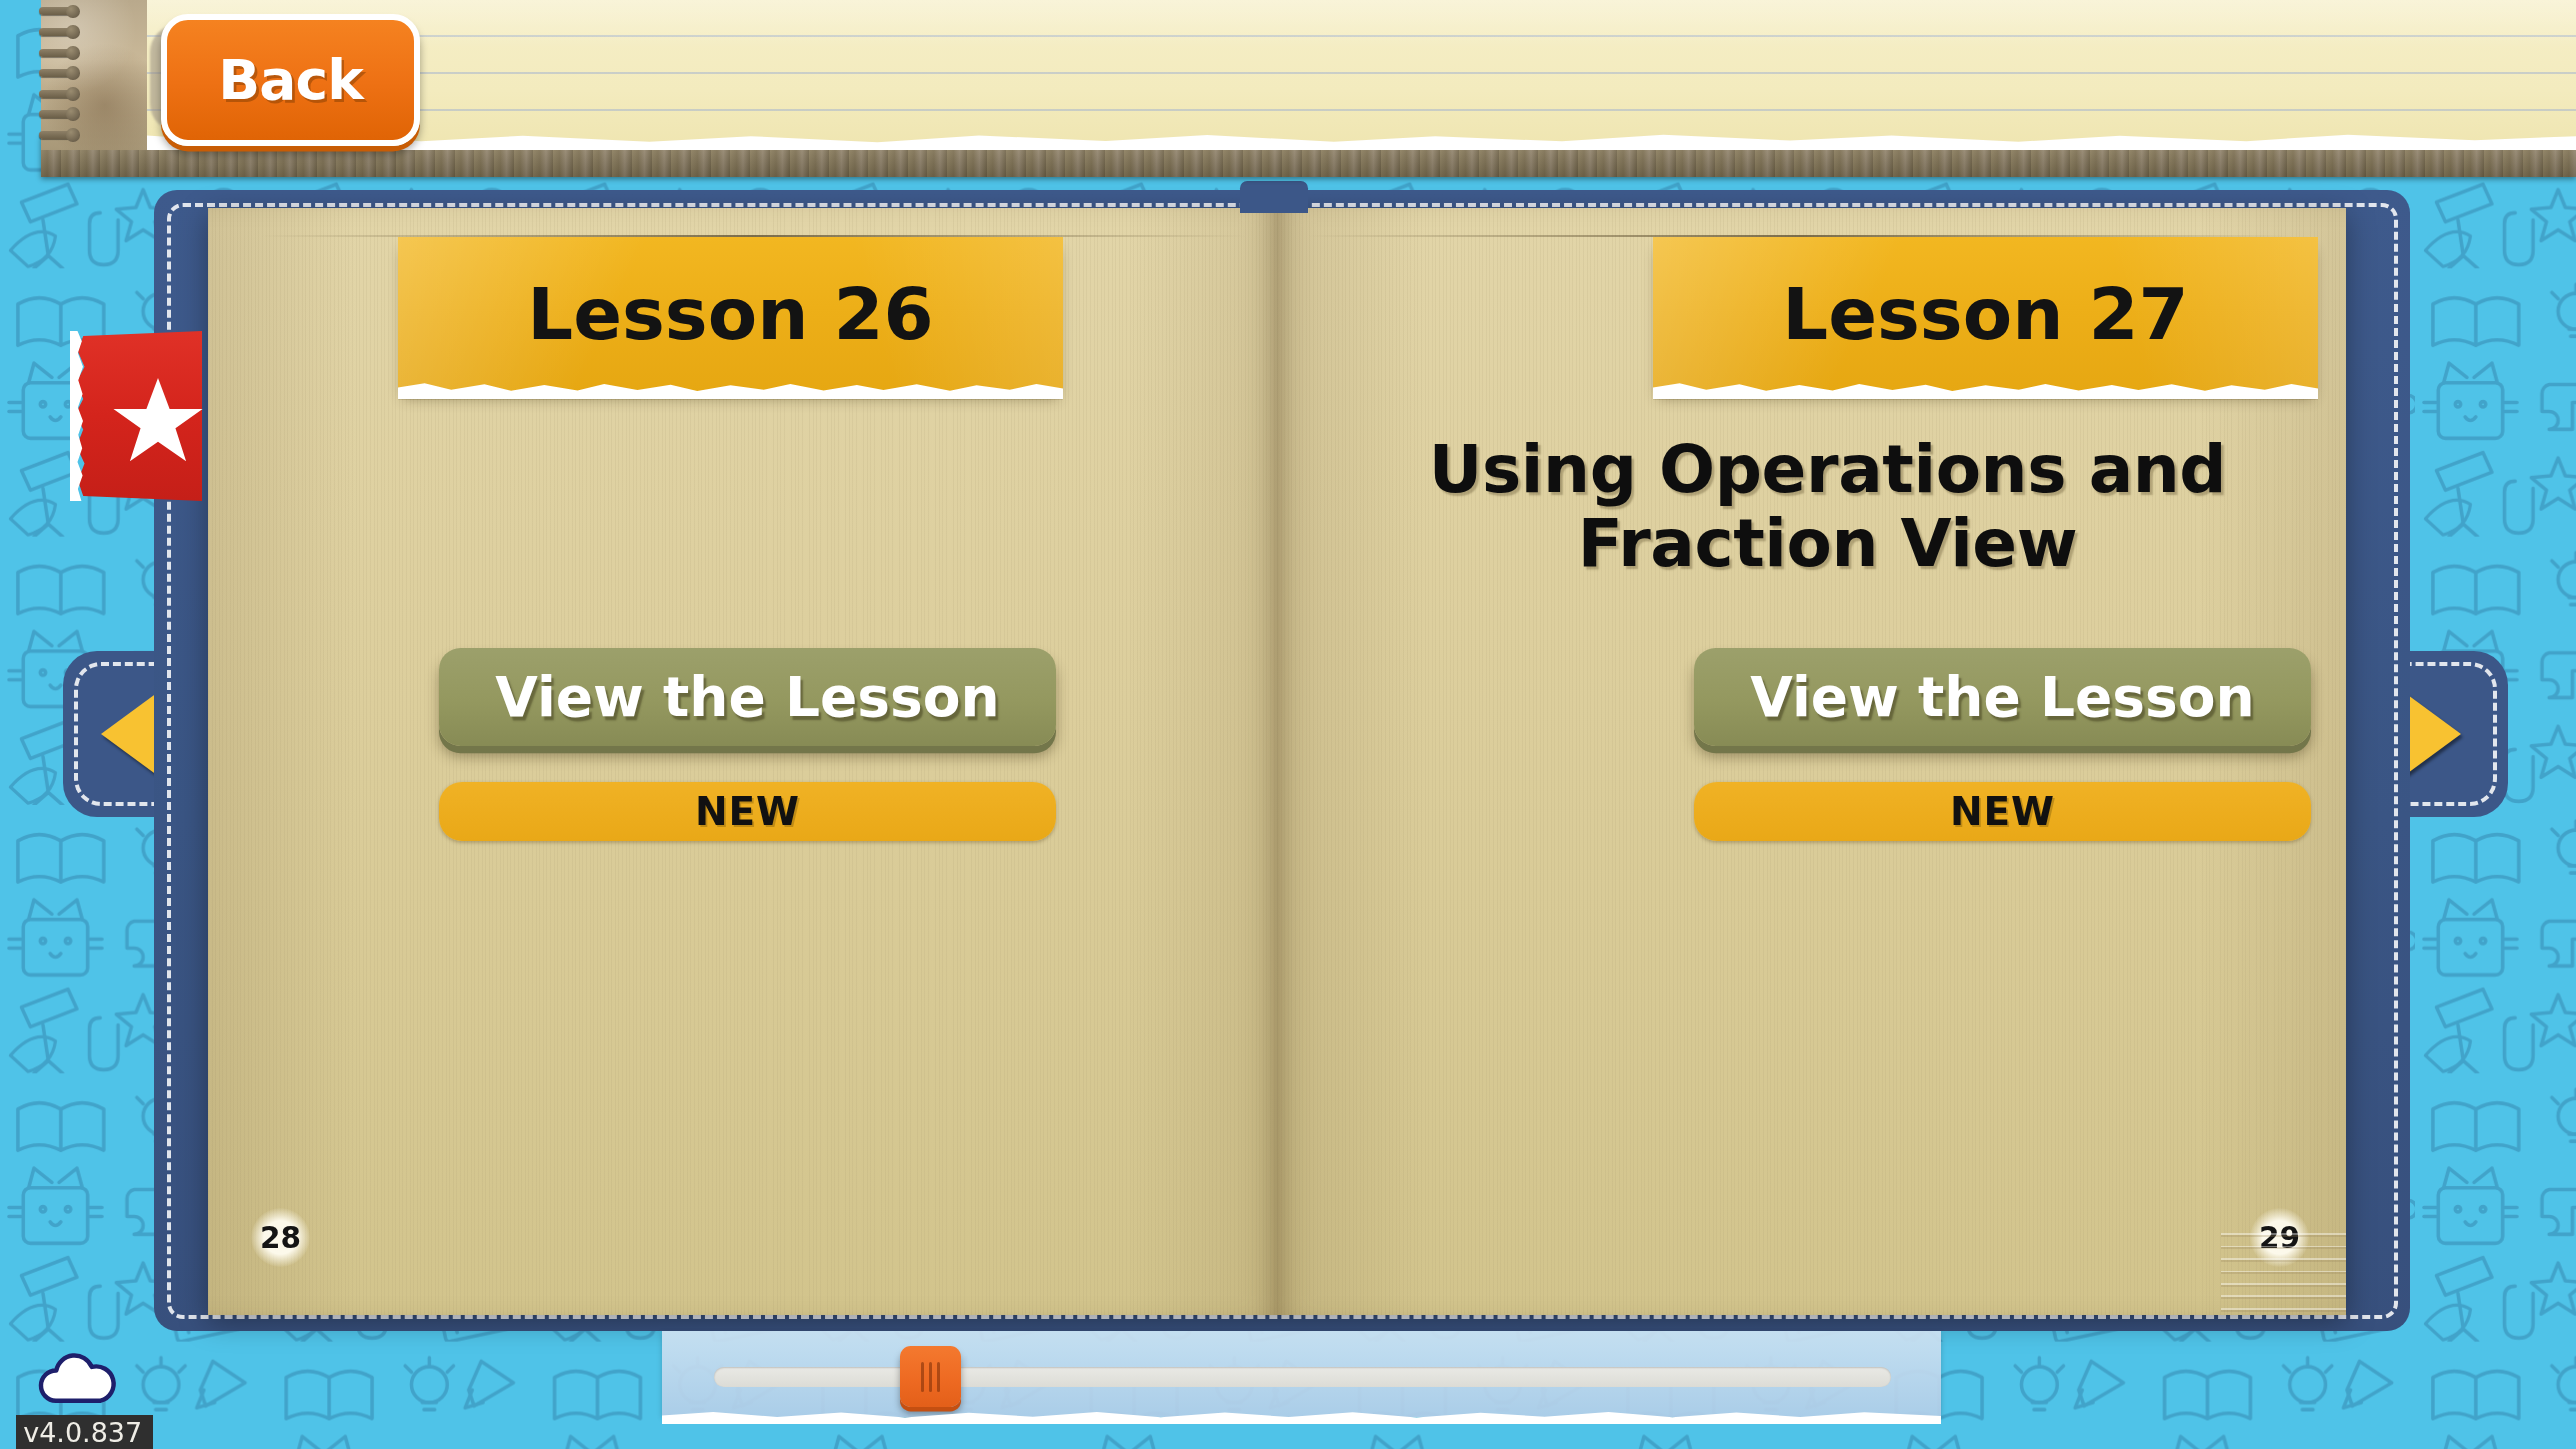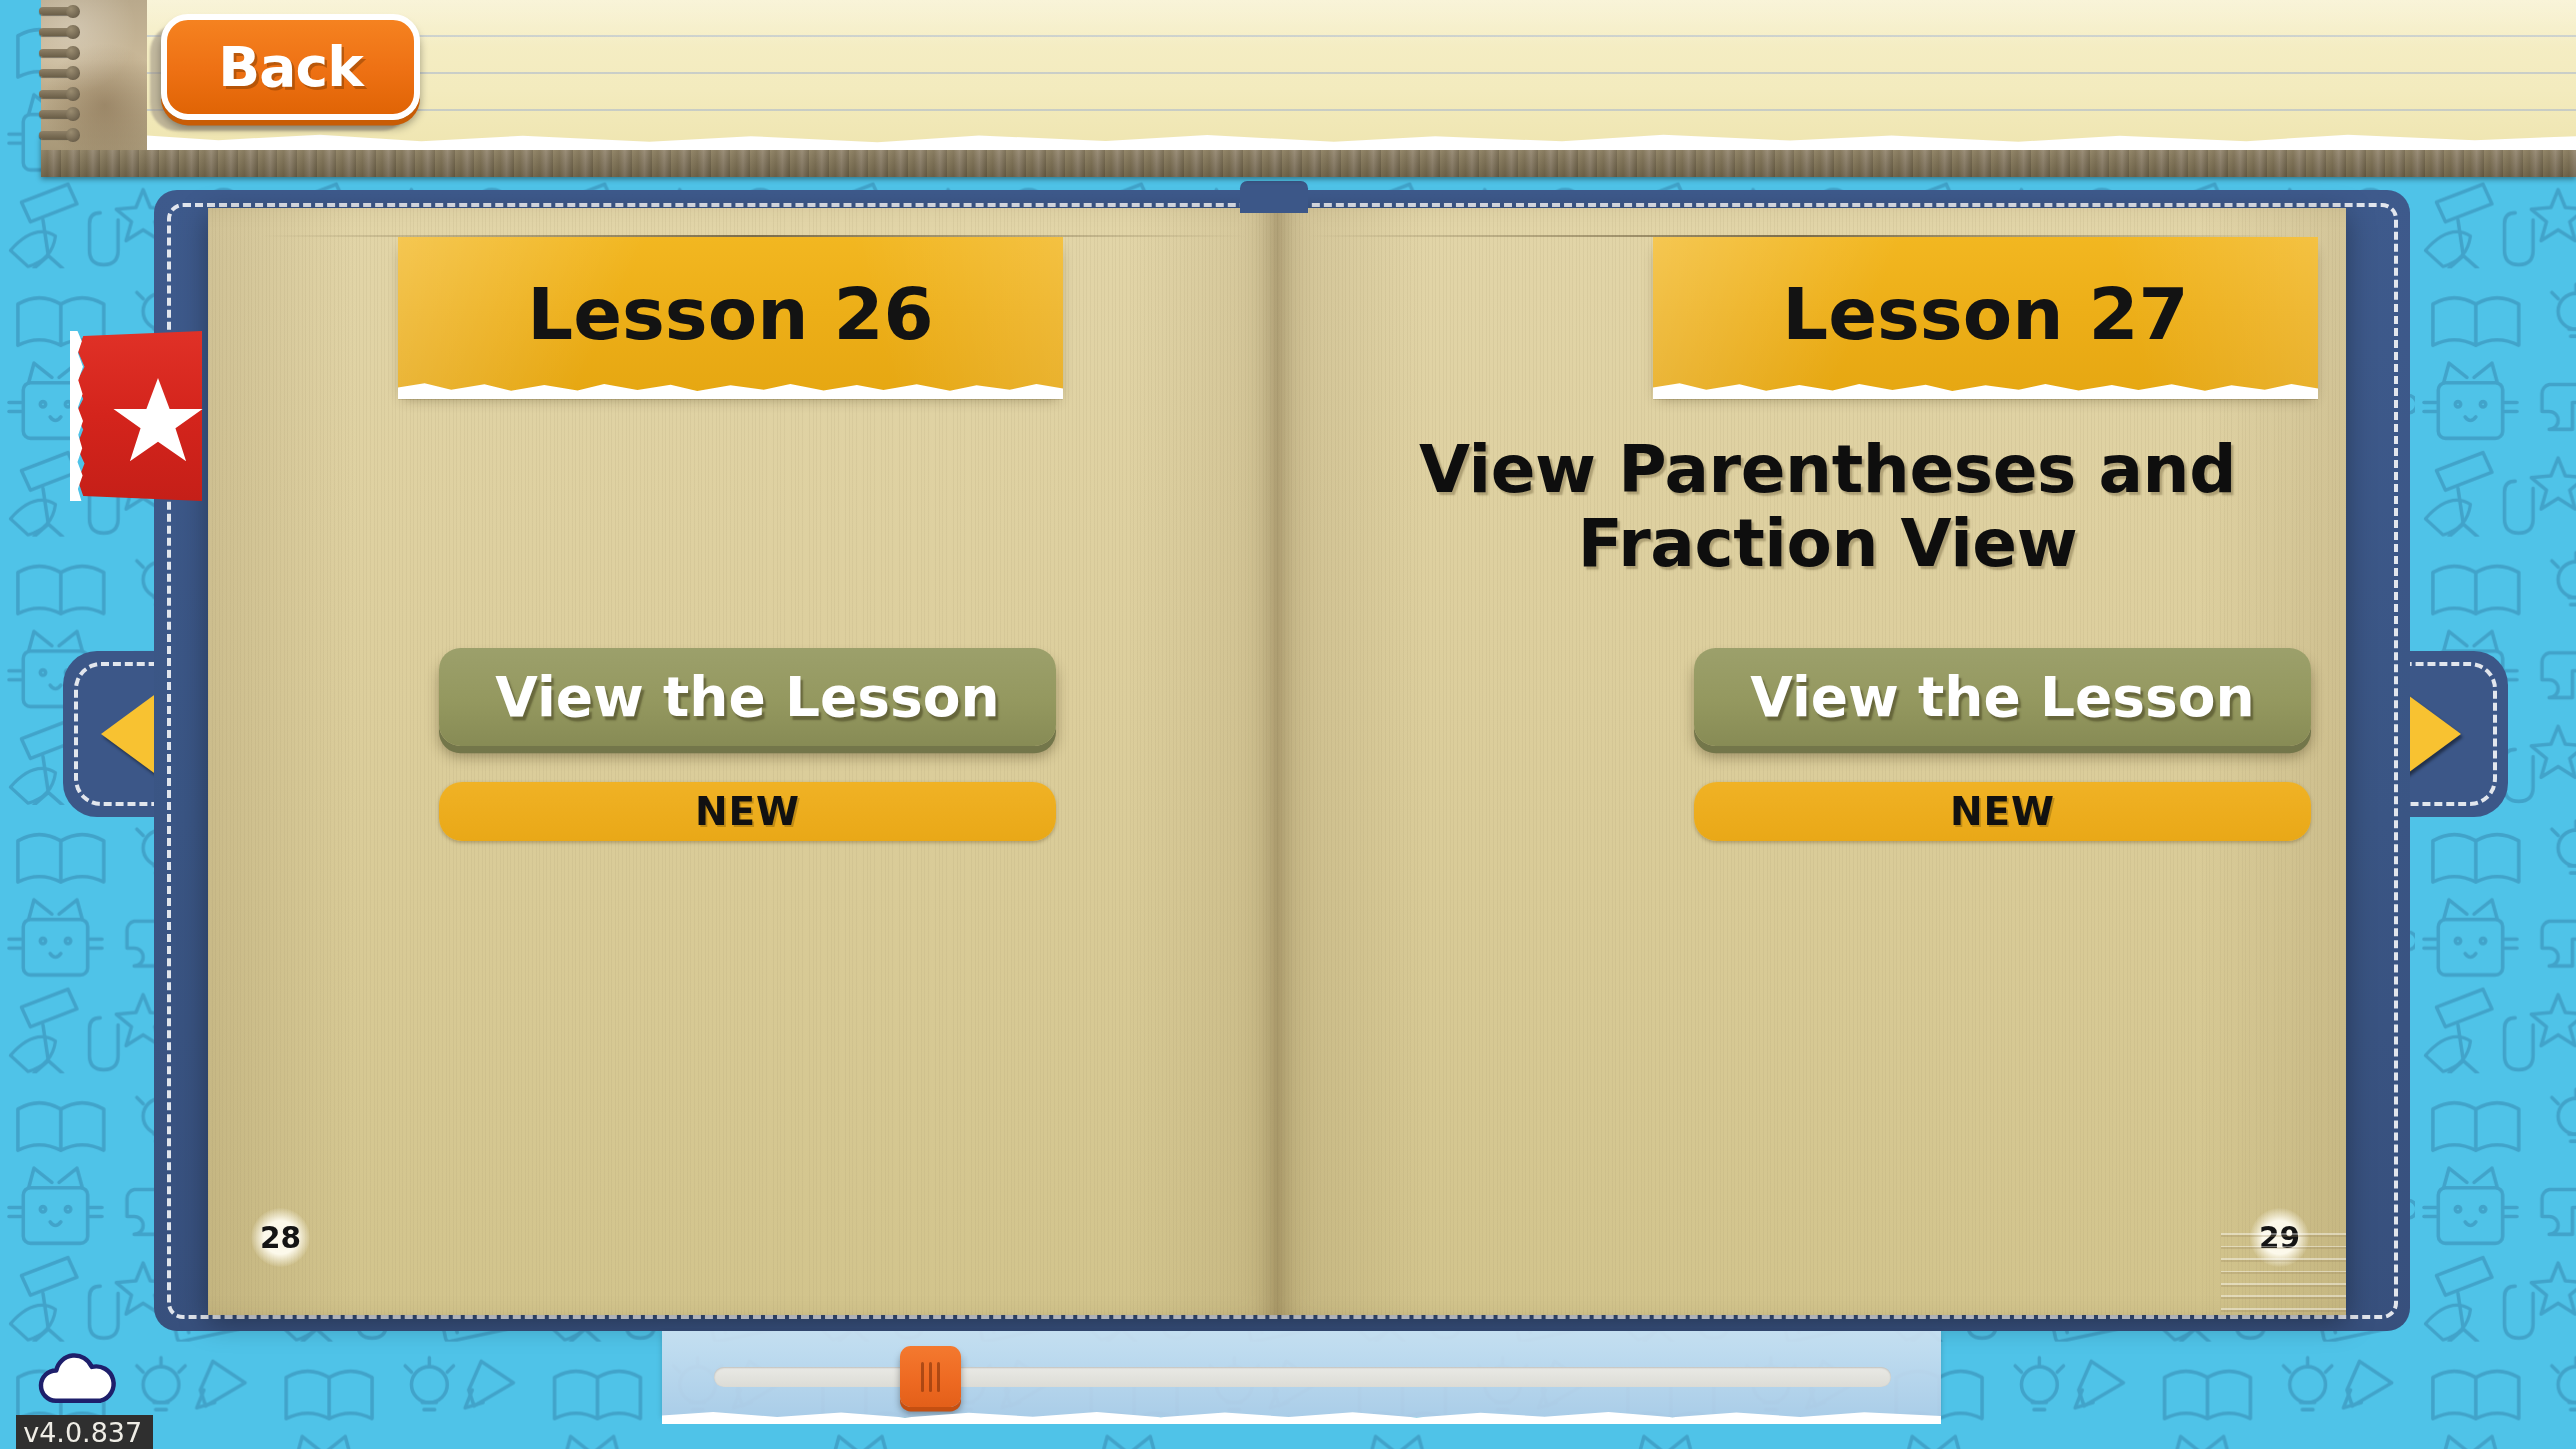--- a/index.html
+++ b/index.html
@@ -95,21 +95,21 @@
     background:
       linear-gradient(to bottom, rgba(255,255,255,.12), rgba(0,0,0,.25)),
       repeating-linear-gradient(90deg,#9a8b68 0px,#8c7d5c 6.3px,#a3947a 12.5px,#7e7052 19.7px),
       #8d7f60;
     z-index:11;
     box-shadow:0 2.7px 5.4px rgba(0,0,0,.4);
   }
 
   .back-btn{
     position:absolute; left:161px; top:14.3px;
-    width:259px; height:106px;
+    width:259px; height:132px;
     z-index:20;
     cursor:pointer;
     padding-left:8px;
   }
   .back-btn-shadow{
     position:absolute; left:-10.7px; top:10.7px; width:259px; height:106px;
     background:#9a9083; border-radius:27px; filter:blur(0.9px); opacity:.55;
   }
   .back-btn-body{
     position:absolute; inset:0;
@@ -528,21 +528,21 @@
       <div class="rule" style="left:30px; right:52px; top:27px;"></div>
 
       <div class="banner" style="left:376px; top:29px;">
         <div class="banner-body">
           <span>Lesson 27</span>
         </div>
         <div class="banner-torn"></div>
       </div>
 
       <div class="lesson-title" style="left:54px; width:993px; top:225px;">
-        <div>View Parentheses and</div>
+        <div>Using Operations and</div>
         <div>Fraction View</div>
       </div>
 
       <div class="view-btn" style="left:417px; top:440px;">
         <span>View the Lesson</span>
       </div>
 
       <div class="new-badge" style="left:417px; top:574px;">
         <span>NEW</span>
       </div>

